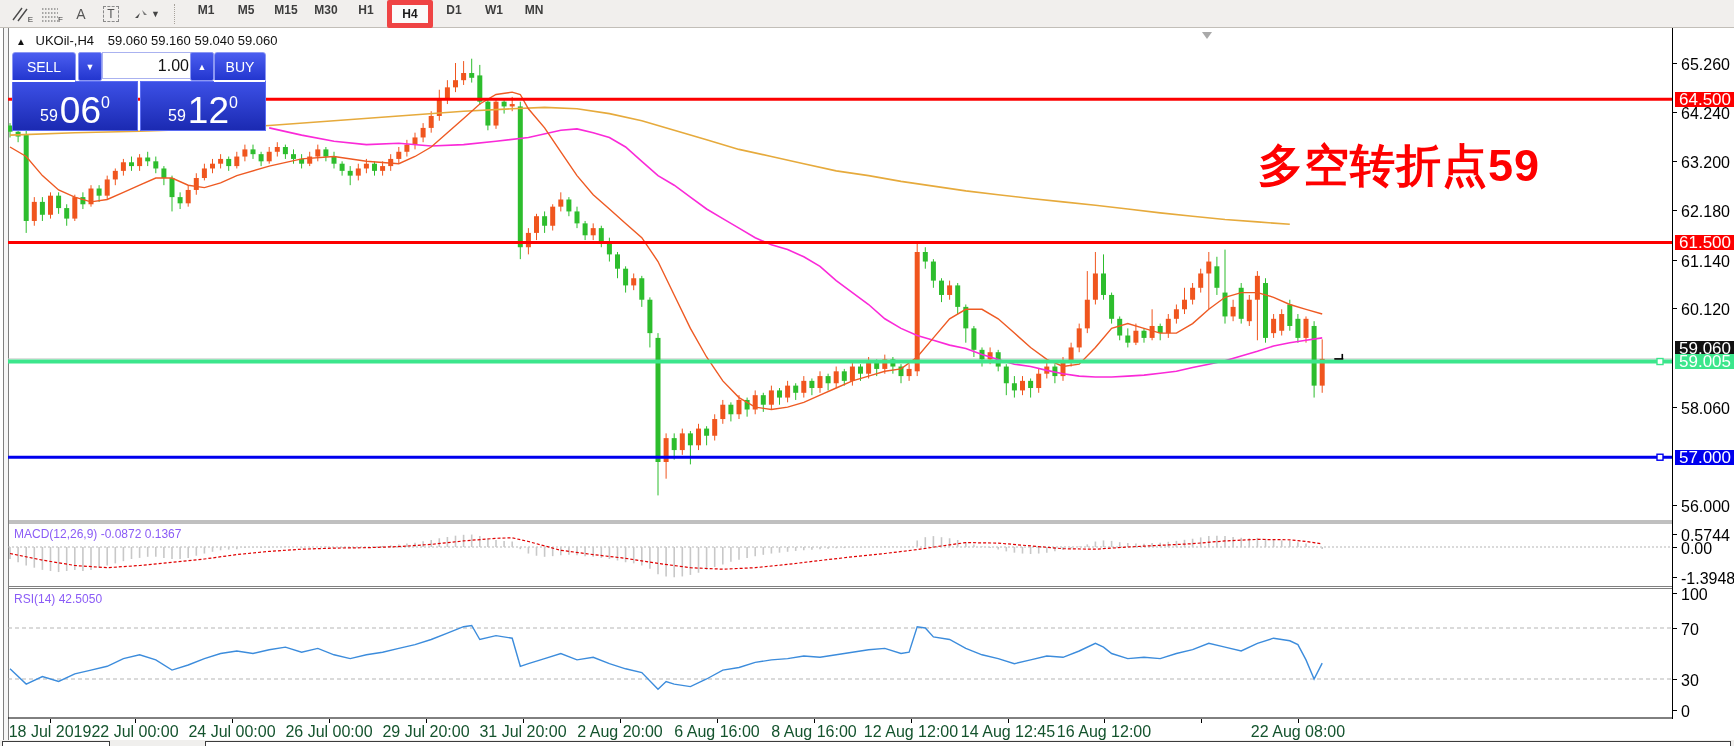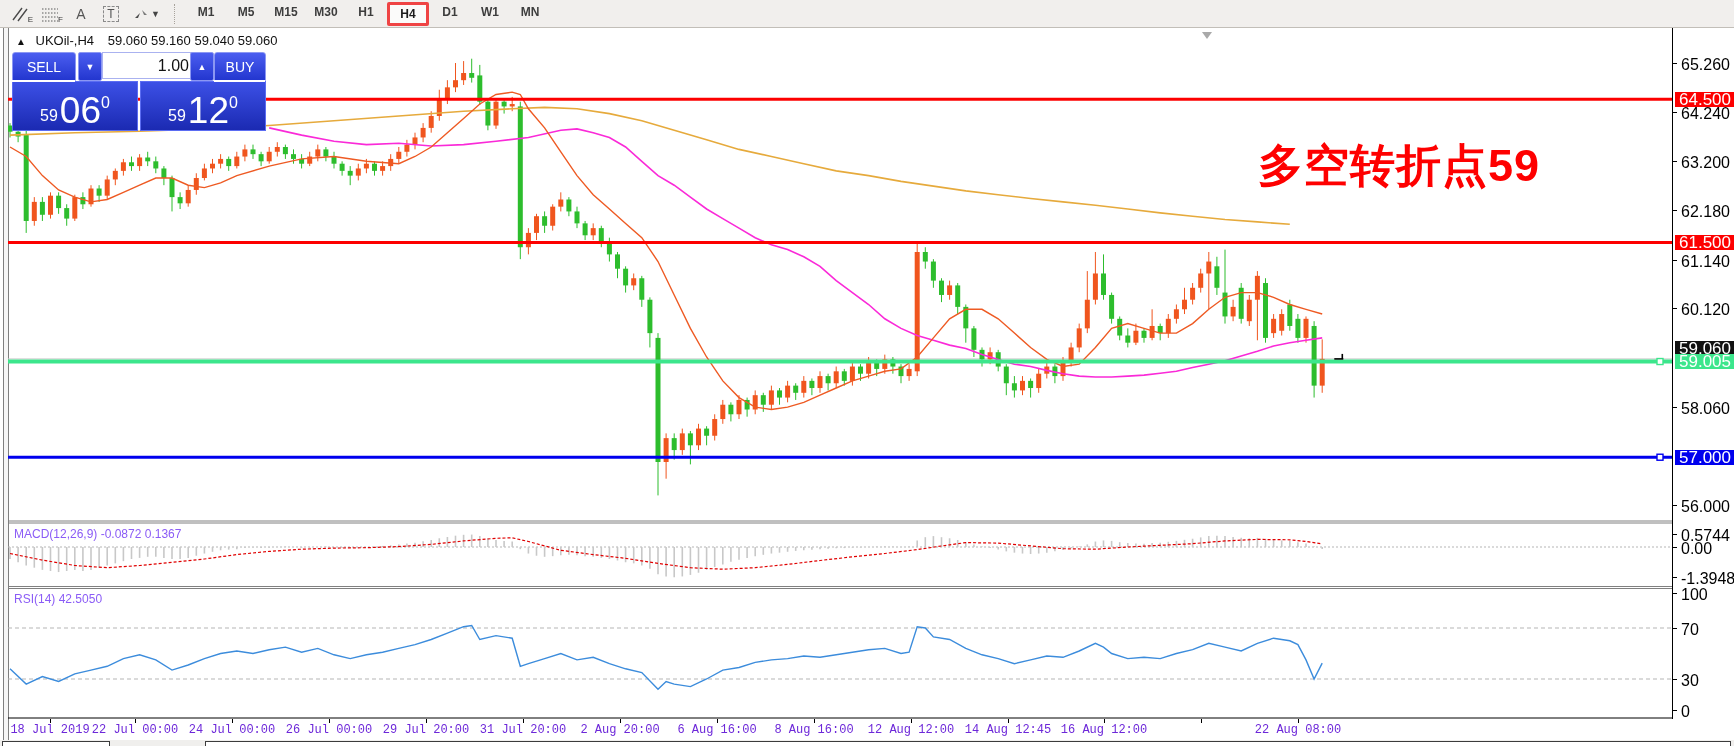--- a/index.html
+++ b/index.html
@@ -11,21 +11,21 @@
            border-bottom:1px solid #c2beb8;display:flex;align-items:center;}
   .tb-icons{display:flex;align-items:center;padding-left:6px;}
   .tb-icon{width:30px;height:22px;display:flex;align-items:center;justify-content:center;
            color:#4a4a4a;position:relative;cursor:default;}
   .tb-icon svg{display:block;}
   .tb-sub{position:absolute;right:3px;bottom:1px;font-size:8px;color:#333;}
   .tb-caret{font-size:9px;color:#444;margin-left:1px;}
   .tb-sep{width:5px;height:20px;margin:0 6px 0 8px;border-left:1px dotted #a7a29b;}
   .tf-btn{min-width:26px;padding:2px 5px;margin:0 1px;font-size:12px;color:#3d3d3d;
           text-align:center;border:1px solid transparent;border-radius:2px;font-weight:bold;}
-  .tf-btn.active{background:#fbfbfa;border:3px solid #ef4444;color:#1c1c1c;}
+  .tf-btn.active{background:#fbfbfa;border:5px solid #ef4444;color:#1c1c1c;}
 
   
   .win-left-border{position:absolute;left:3px;top:28px;width:4px;height:718px;
                    border-left:1px solid #7f7f7f;border-right:1px solid #7f7f7f;background:#f6f6f6;}
   .chart-header{position:absolute;left:16px;top:33px;font-size:13px;color:#111;}
   .chart-header .tri{font-size:10px;margin-right:6px;}
 
   
   .trade-panel{position:absolute;left:10px;top:50px;width:280px;height:76px;z-index:30;}
   .tp-btn{position:absolute;top:2px;height:27px;border:1px solid #8b97f3;border-radius:3px 3px 0 0;
@@ -52,21 +52,21 @@
   .axis-line{position:absolute;left:1672px;top:28px;width:1px;height:691px;background:#000;}
   .axis-area{position:absolute;left:1673px;top:28px;width:61px;height:718px;}
   .y-label{position:absolute;left:8px;height:14px;font-size:16px;color:#000;white-space:nowrap;}
   .y-tick{position:absolute;left:0;width:4px;height:1px;background:#000;}
   .price-tag{position:absolute;left:2px;height:15px;line-height:15px;font-size:17px;color:#fff;
              padding:0 4px;min-width:42px;white-space:nowrap;}
   .ind-label{position:absolute;font-size:12px;color:#8b5cf6;white-space:nowrap;z-index:4;}
 
   
   .timeline{position:absolute;left:8px;top:721px;width:1664px;height:19px;}
-  .t-label{position:absolute;top:2px;font-size:12px;color:#6d28d9;white-space:nowrap;transform:translateX(-50%);font-family:Liberation Mono, monospace;}
+  .t-label{position:absolute;top:2px;font-size:16px;color:#14532d;white-space:nowrap;transform:translateX(-50%);}
   .t-tick{position:absolute;top:-2px;width:1px;height:4px;background:#000;}
 
   
   .bottom-strip{position:absolute;left:0;top:740px;width:1734px;height:6px;background:#f0efed;}
   .bs-box{position:absolute;top:1px;height:8px;background:#fff;border:1px solid #3c3c3c;}
 
   svg#chart-svg{position:absolute;left:8px;top:28px;z-index:1;}
 </style>
 </head>
 <body>

